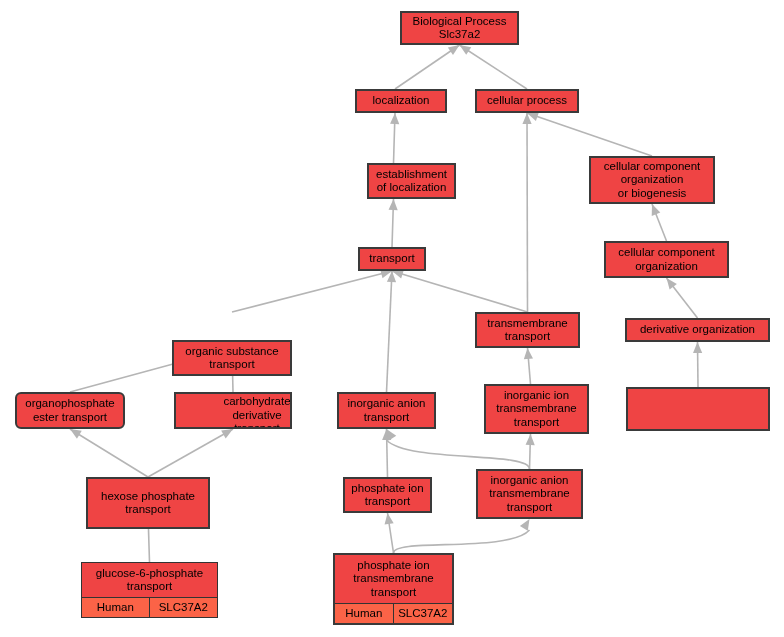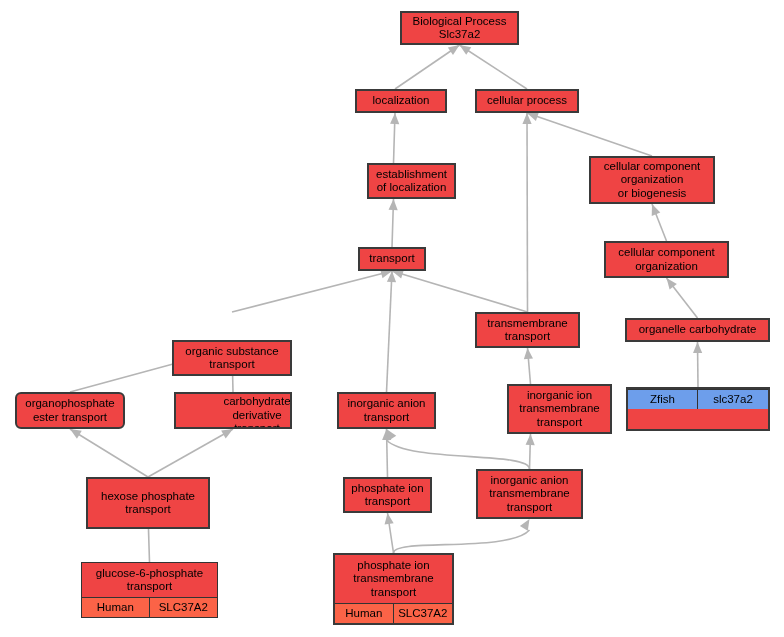--- a/index.html
+++ b/index.html
@@ -134,44 +134,40 @@
       </div>
       <div class="node thick" style="left: 172px; top: 312px; width: 120px; height: 36px; margin-top: 28px;">
         <div class="node-title">organic substance
 transport</div>
       </div>
       <div class="node thick" style="left: 475px; top: 312px; width: 105px; height: 36px;">
         <div class="node-title">transmembrane
 transport</div>
       </div>
       <div class="node thick" style="left: 625px; top: 318px; width: 145px; height: 24px;">
-        <div class="node-title">organelle carbohydrate</div>
+        <div class="node-title">derivative organization</div>
       </div>
       <div class="node thick" style="left: 15px; top: 392px; width: 110px; height: 37px; border-radius: 6px;">
         <div class="node-title">organophosphate
 ester transport</div>
       </div>
       <div class="node thick" style="left: 174px; top: 392px; width: 118px; height: 37px; padding-left: 48px;">
         <div class="node-title">carbohydrate
 derivative transport</div>
       </div>
       <div class="node thick" style="left: 337px; top: 392px; width: 99px; height: 37px;">
         <div class="node-title">inorganic anion
 transport</div>
       </div>
-      <div class="node thick" style="left: 507px; top: 384px; width: 105px; height: 50px;">
+      <div class="node thick" style="left: 484px; top: 384px; width: 105px; height: 50px;">
         <div class="node-title">inorganic ion
 transmembrane
 transport</div>
       </div>
       <div class="node thick" style="left: 626px; top: 387px; width: 144px; height: 44px;">
-        <div class="gene-row">
-          <div class="gene-cell left" style="background: rgb(109, 158, 235);">Zfish</div>
-          <div class="gene-cell" style="background: rgb(109, 158, 235);">slc37a2</div>
-        </div>
       </div>
       <div class="node thick" style="left: 86px; top: 477px; width: 124px; height: 52px;">
         <div class="node-title">hexose phosphate
 transport</div>
       </div>
       <div class="node thick" style="left: 343px; top: 477px; width: 89px; height: 36px;">
         <div class="node-title">phosphate ion
 transport</div>
       </div>
       <div class="node thick" style="left: 476px; top: 469px; width: 107px; height: 50px;">

